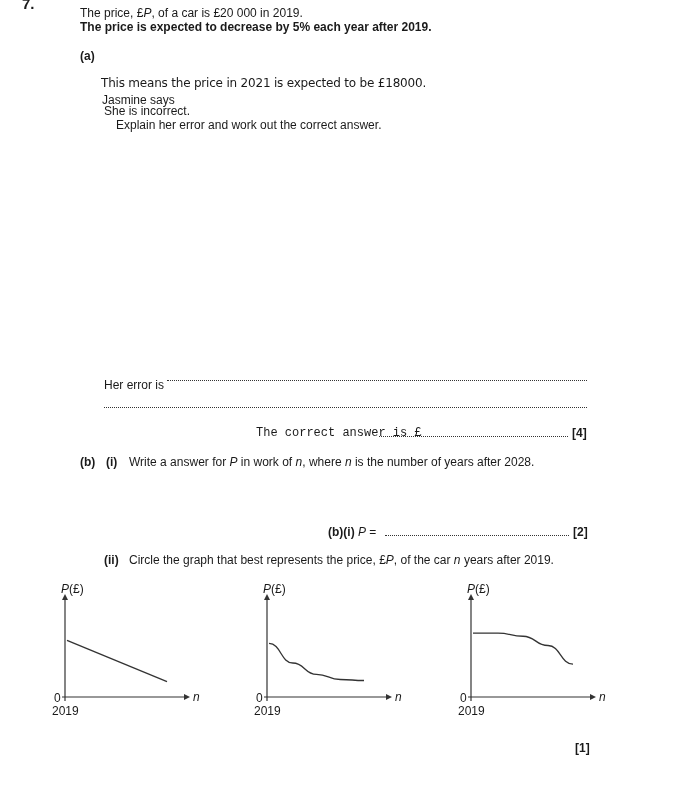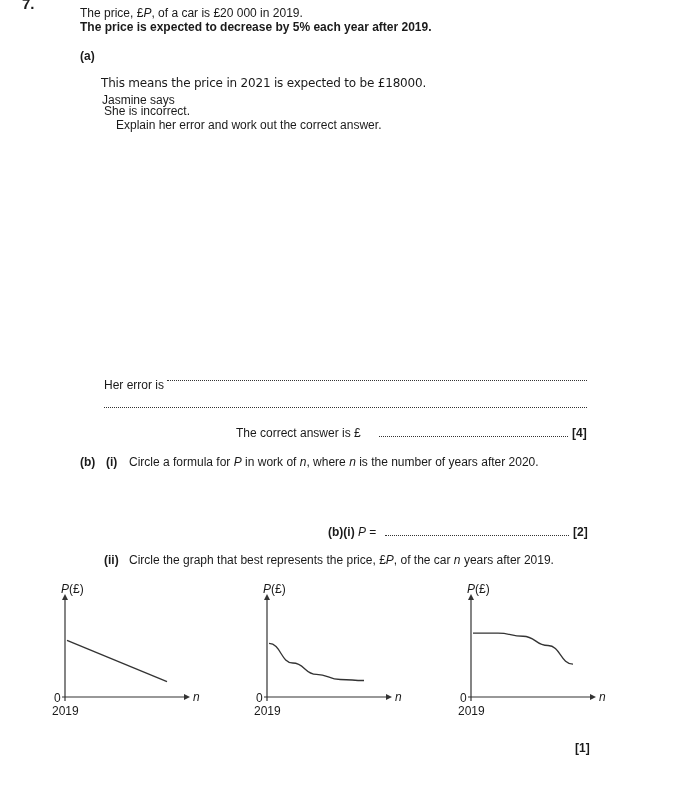--- a/index.html
+++ b/index.html
@@ -26,28 +26,28 @@
 
 <div class="abs b" style="left:80px; top:49px;">(a)</div>
 <div class="abs" style="left:102px; top:49px;margin-top:44px;">Jasmine says</div>
 <div class="abs hand" style="left:101px; top:76px;">This means the price in 2021 is expected to be £18000.</div>
 <div class="abs" style="left:104px; top:104px;">She is incorrect.</div>
 <div class="abs" style="left:116px; top:118px;">Explain her error and work out the correct answer.</div>
 
 <div class="abs" style="left:104px; top:378px;">Her error is</div>
 <div class="dots" style="left:167px; top:380px; width:420px;"></div>
 <div class="dots" style="left:104px; top:407px; width:483px;"></div>
-<div class="abs" style="left:236px; top:426px;">The correct answer is £</div>
+<div class="abs" style="left:256px; top:426px;font-family:Liberation Mono, monospace;">The correct answer is £</div>
 <div class="dots" style="left:379px; top:436px; width:189px;"></div>
 <div class="abs b" style="left:572px; top:426px;">[4]</div>
 
 <div class="abs b" style="left:80px; top:455px;">(b)</div>
 <div class="abs b" style="left:106px; top:455px;">(i)</div>
 <div class="abs" style="left:129px; top:455px;">
-  <span>Circle a formula for </span><i>P</i><span> in work of </span><i>n</i><span>, where </span><i>n</i><span> is the number of years after 2020.</span>
+  <span>Write a answer for </span><i>P</i><span> in work of </span><i>n</i><span>, where </span><i>n</i><span> is the number of years after 2028.</span>
 </div>
 <div class="abs" style="left:328px; top:525px;text-align:center;">
   <span class="b">(b)(i) </span><i>P</i><span> =</span>
 </div>
 <div class="dots" style="left:385px; top:535px; width:184px;"></div>
 <div class="abs b" style="left:573px; top:525px;">[2]</div>
 
 <div class="abs b" style="left:104px; top:553px;text-align:center;">(ii)</div>
 <div class="abs" style="left:129px; top:553px;">
   <span>Circle the graph that best represents the price, £</span><i>P</i><span>, of the car </span><i>n</i><span> years after 2019.</span>

